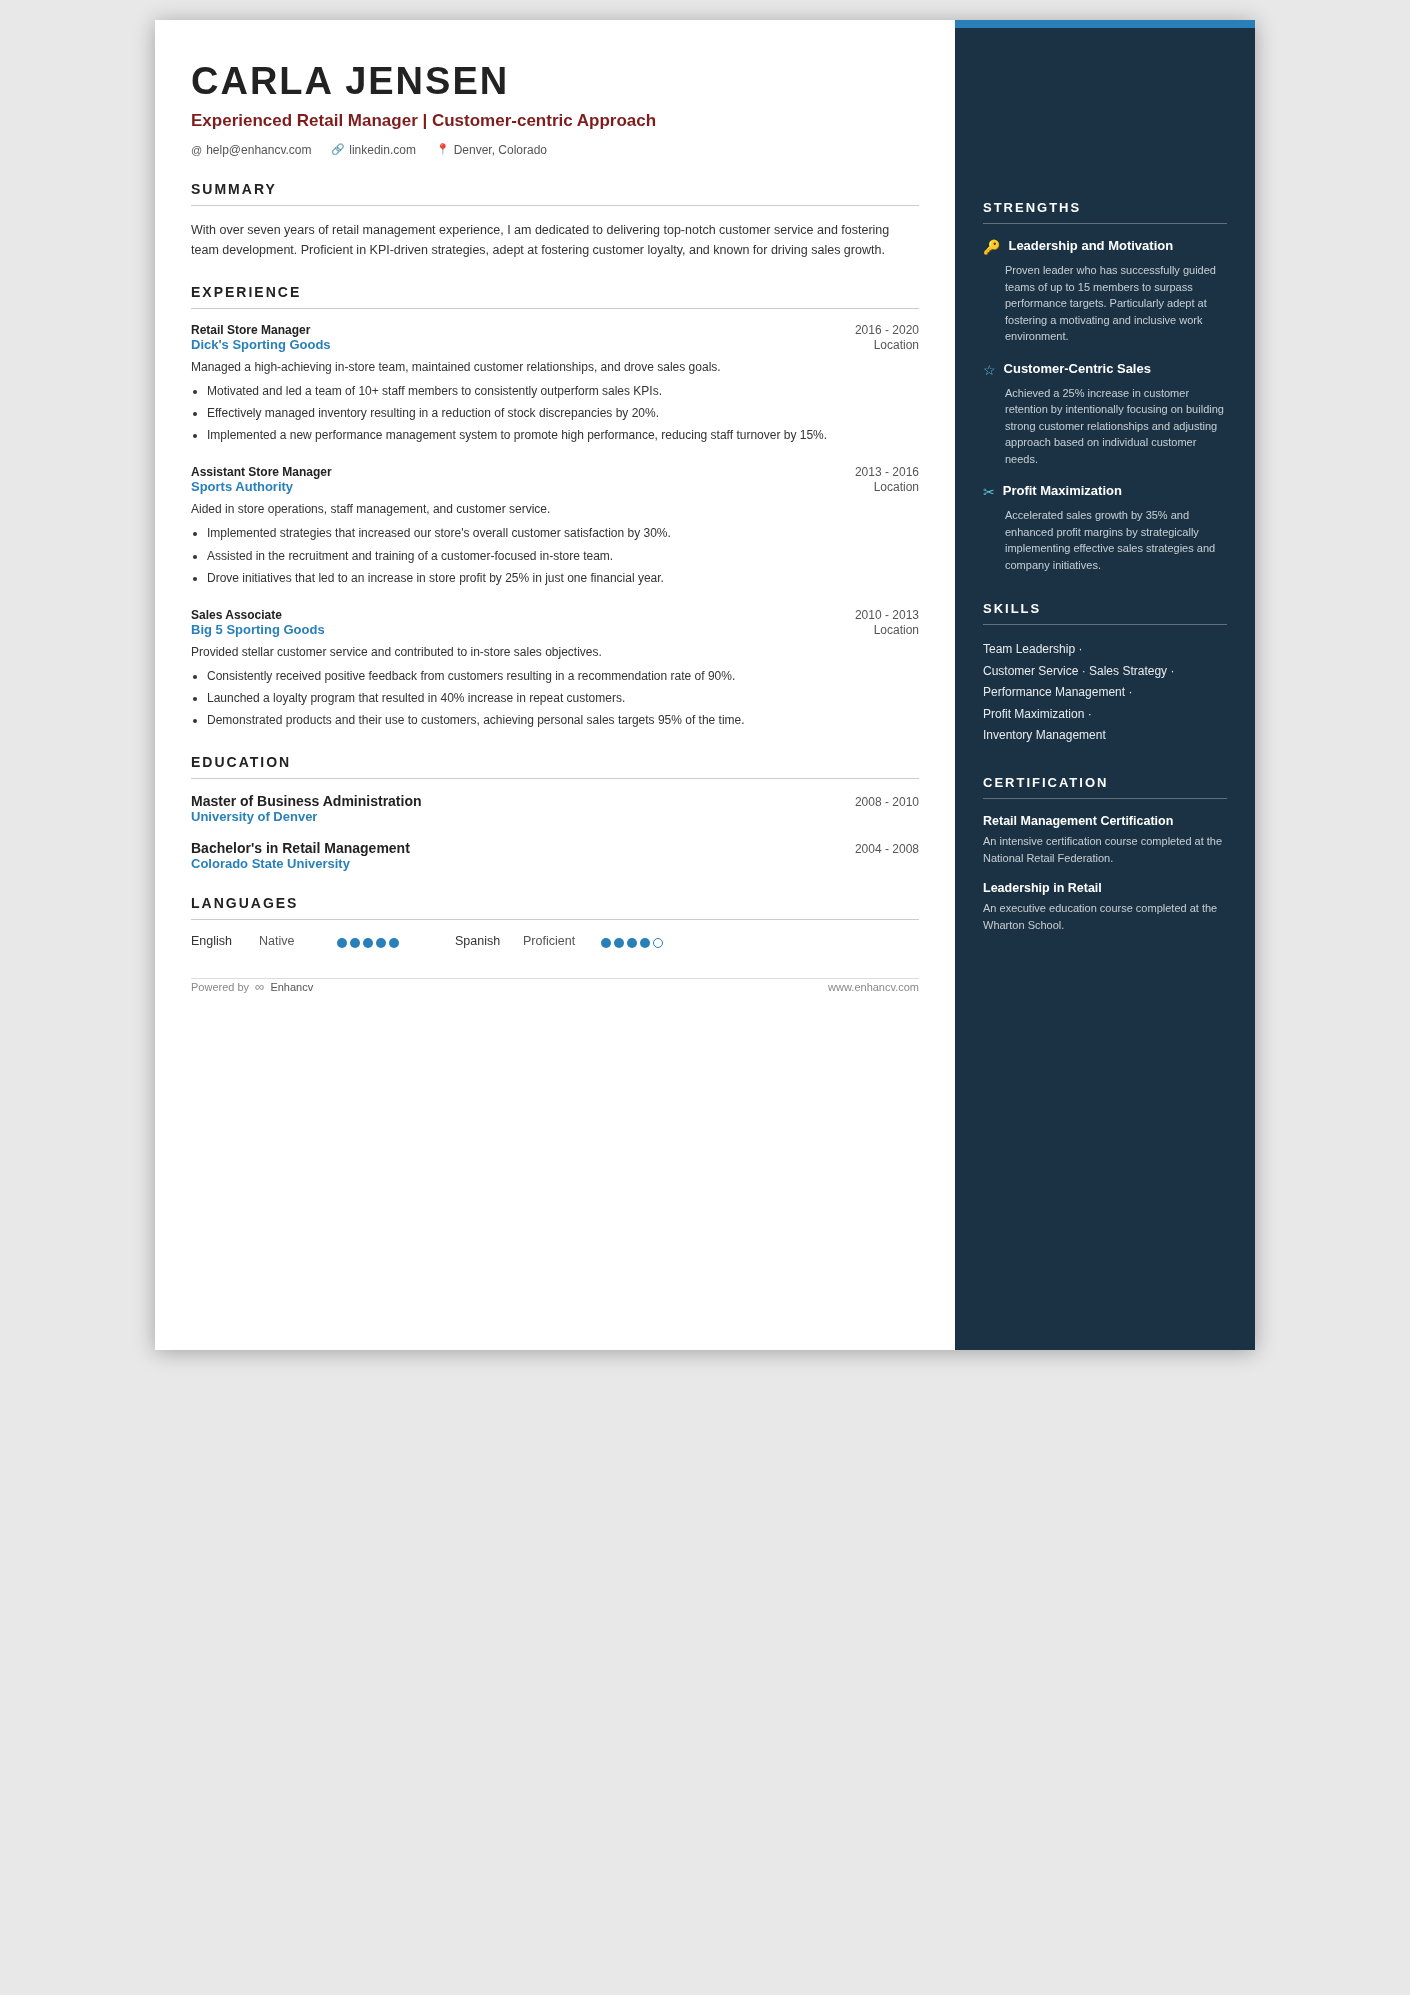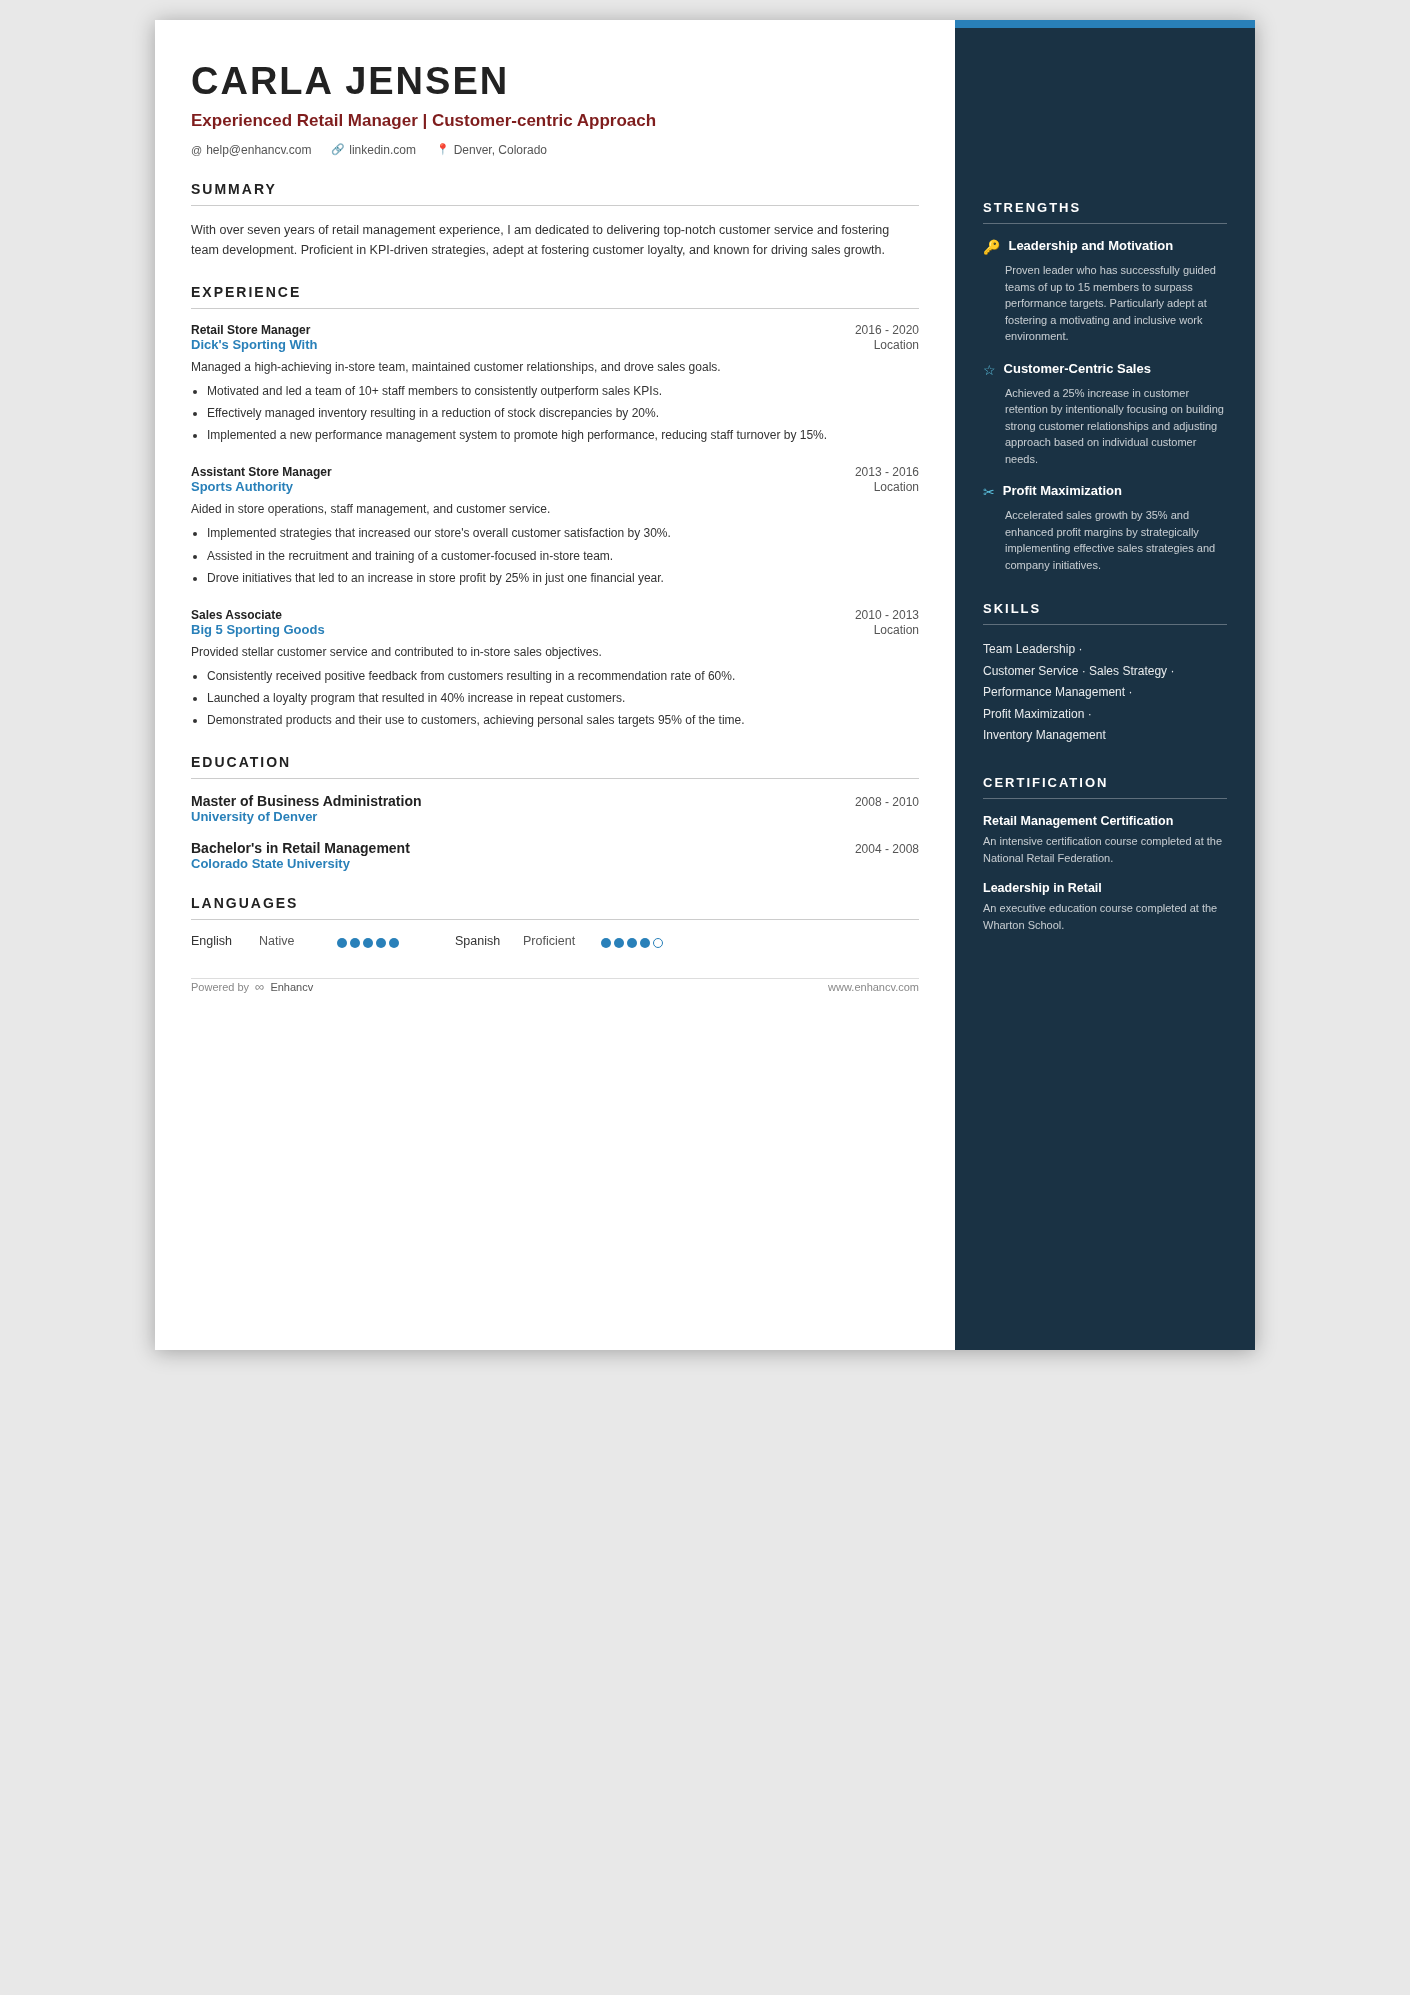--- a/index.html
+++ b/index.html
@@ -363,21 +363,21 @@
     <div class="section">
       <div class="section-title">EXPERIENCE</div>
       <div class="section-divider"></div>
 
       <div class="exp-item">
         <div class="exp-header">
           <span class="exp-title">Retail Store Manager</span>
           <span class="exp-date">2016 - 2020</span>
         </div>
         <div class="exp-company-row">
-          <span class="exp-company">Dick's Sporting With</span>
+          <span class="exp-company">Dick's Sporting Goods</span>
           <span class="exp-location">Location</span>
         </div>
         <div class="exp-desc">Managed a high-achieving in-store team, maintained customer relationships, and drove sales goals.</div>
         <ul class="exp-bullets">
           <li>Motivated and led a team of 10+ staff members to consistently outperform sales KPIs.</li>
           <li>Effectively managed inventory resulting in a reduction of stock discrepancies by 20%.</li>
           <li>Implemented a new performance management system to promote high performance, reducing staff turnover by 15%.</li>
         </ul>
       </div>
 
@@ -402,21 +402,21 @@
         <div class="exp-header">
           <span class="exp-title">Sales Associate</span>
           <span class="exp-date">2010 - 2013</span>
         </div>
         <div class="exp-company-row">
           <span class="exp-company">Big 5 Sporting Goods</span>
           <span class="exp-location">Location</span>
         </div>
         <div class="exp-desc">Provided stellar customer service and contributed to in-store sales objectives.</div>
         <ul class="exp-bullets">
-          <li>Consistently received positive feedback from customers resulting in a recommendation rate of 60%.</li>
+          <li>Consistently received positive feedback from customers resulting in a recommendation rate of 90%.</li>
           <li>Launched a loyalty program that resulted in 40% increase in repeat customers.</li>
           <li>Demonstrated products and their use to customers, achieving personal sales targets 95% of the time.</li>
         </ul>
       </div>
     </div>
 
     <div class="section">
       <div class="section-title">EDUCATION</div>
       <div class="section-divider"></div>
 

